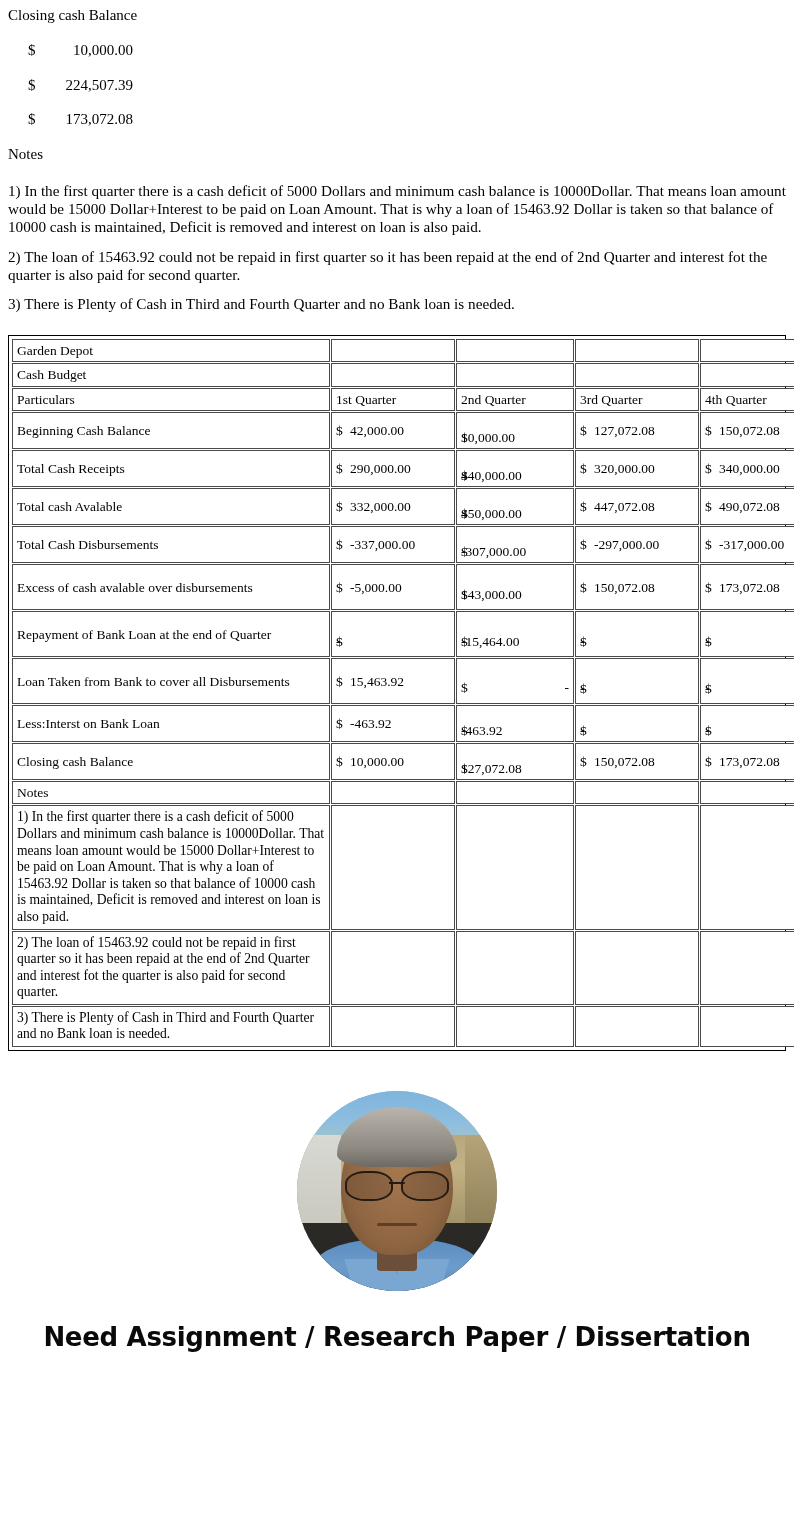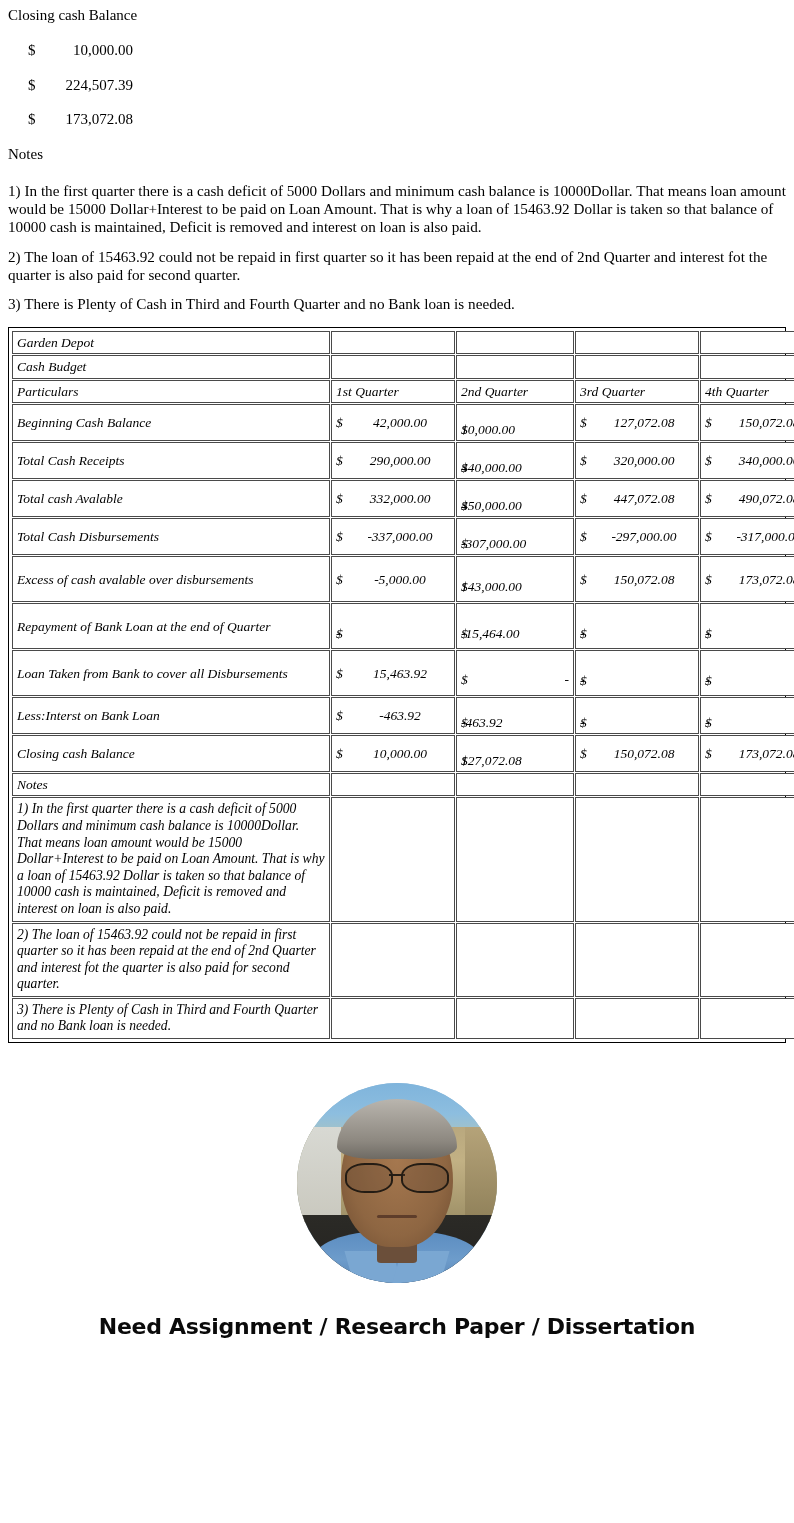--- a/index.html
+++ b/index.html
@@ -31,26 +31,25 @@
   .doc-note {
     font-size: 15.2px;
     line-height: 1.18;
     margin: 0 0 12px 0;
     text-align: left;
   }
   .doc-note:last-child { margin-bottom: 0; }
 
   
   .table-wrap {
-    margin: 14px 8px 0 8px;
+    margin: 22px 8px 0 8px;
     border: 1px solid #000;
     padding: 2px 2px 2px 2px;
     box-sizing: border-box;
     width: 778px;
-    font-style: italic;
   }
   table.budget {
     border-collapse: separate;
     border-spacing: 1px;
     width: 100%;
     table-layout: fixed;
     font-size: 13.5px;
     line-height: 1.12;
   }
   table.budget td {
@@ -78,21 +77,21 @@
     position: relative;
     min-height: 15px;
   }
   .amt .cur {
     position: absolute;
     left: 0;
     top: 0;
   }
   .amt .val {
     display: block;
-    text-align: center;
+    text-align: left;
     padding-left: 14px;
   }
   
   .amt.wrapcol .val {
     text-align: left;
     padding-left: 0;
     margin-top: 14px;
   }
   .amt.wrapcol.rightdash .val {
     text-align: right;
@@ -194,21 +193,21 @@
     background: #5e3d2a; border-radius: 3px;
   }
 
   
   .promo {
     margin-top: 32px;
     padding: 0 12px 14px 12px;
     text-align: center;
     font-family: "DejaVu Sans", "Liberation Sans", sans-serif;
     font-weight: bold;
-    font-size: 22px;
+    font-size: 26px;
     line-height: 1.12;
     letter-spacing: -0.3px;
     color: #0a0a0a;
   }
 </style>
 </head>
 <body>
 
 <div class="doc-top">
   <p class="doc-line">Closing cash Balance</p>

